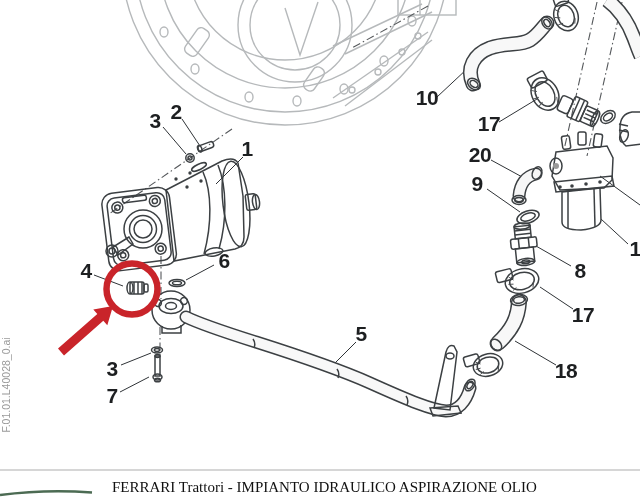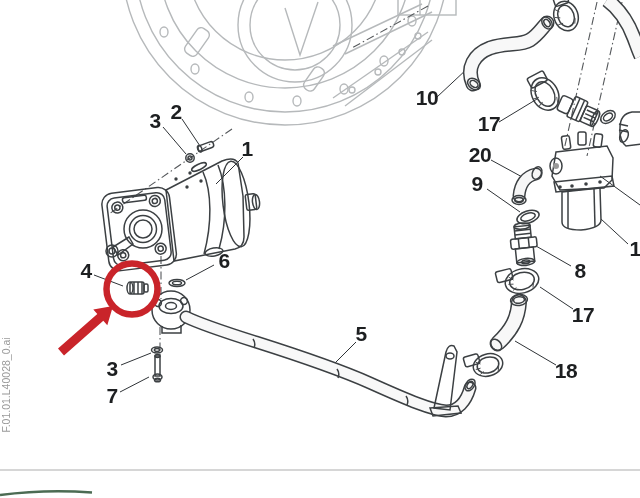--- a/index.html
+++ b/index.html
@@ -321,13 +321,14 @@
     <text class="callout" x="566" y="378">18</text>
     <text class="callout" x="635" y="256">1</text>
   </g>
 
   <text x="10" y="385" transform="rotate(-90 10 385)" text-anchor="middle" font-size="10.5" fill="#9a9a9a" font-family="Liberation Sans, sans-serif">F.01.01.L40028_0.ai</text>
 
   <path d="M0,495 Q46,489 92,492.5" stroke="#4c6b53" stroke-width="2.4" fill="none"></path>
 </svg>
 
   <div class="caption-bar"></div>
+  <div class="caption">FERRARI Trattori - IMPIANTO IDRAULICO ASPIRAZIONE OLIO</div>
 </div>
 
 </body></html>

